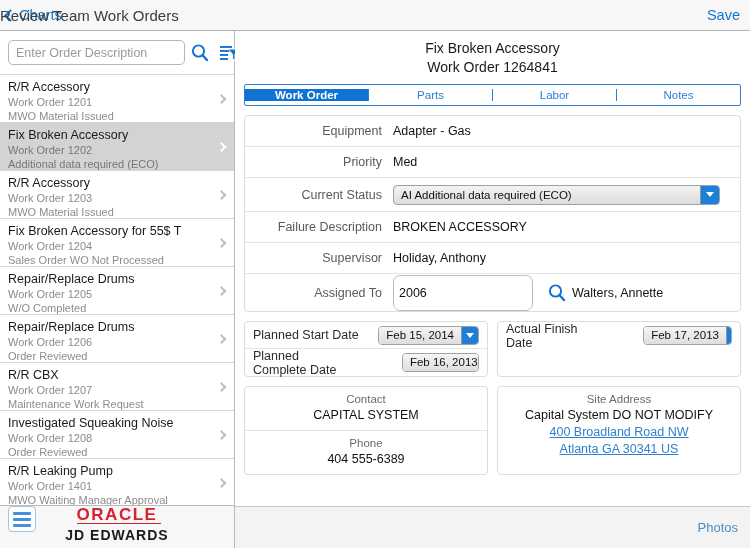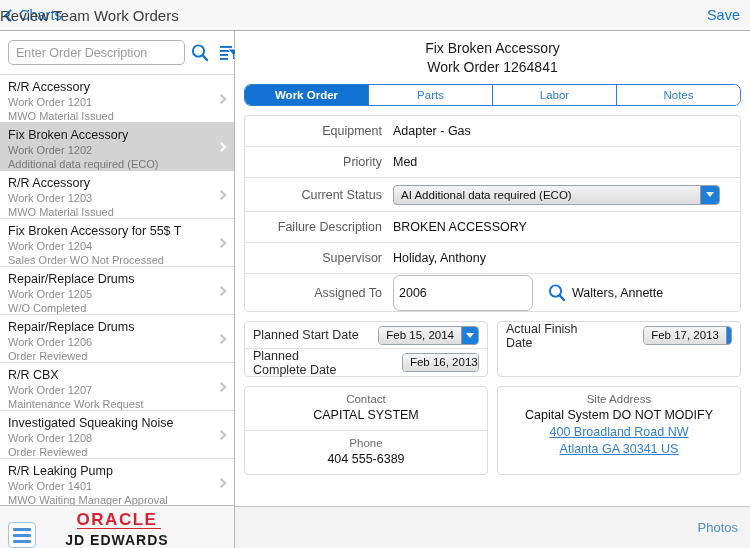--- a/index.html
+++ b/index.html
@@ -113,21 +113,21 @@
     transform: translateY(-50%) rotate(45deg);
   }
   .order-item.selected .chev-right {
     border-right-color: #ffffff; border-top-color: #ffffff;
   }
 
   .sidebar-footer {
     height: 43px; flex: 0 0 43px;
     background: #f7f7f7;
     border-top: 1px solid #b9b9b9;
-    display: flex; align-items: flex-end;
+    display: flex; align-items: flex-start;
     position: relative;
   }
   .hamburger {
     width: 28px; height: 26px;
     margin-left: 8px;
     border: 1px solid #9fc7e8; border-radius: 4px;
     background: #fdfdfd;
     display: flex; flex-direction: column;
     justify-content: center; align-items: center;
     gap: 3px; cursor: pointer;
@@ -167,22 +167,22 @@
     flex: 1 1 auto; overflow: hidden;
     padding: 6px 9px 0 9px;
     min-height: 0;
   }
   .wo-head { text-align: center; padding-top: 2px; }
   .wo-title { font-size: 14px; color: #1a1a1a; line-height: 19px; }
   .wo-number { font-size: 14px; color: #1a1a1a; line-height: 19px; }
 
   .tabs {
     display: flex; margin-top: 7px;
-    border: 1px solid #2c7fd4; border-radius: 7px;
-    overflow: hidden; height: 22px;
+    border: 1px solid #2c7fd4; border-radius: 2px;
+    overflow: hidden; height: 22px; align-items: center;
   }
   .tab {
     flex: 1 1 0; display: flex;
     align-items: center; justify-content: center;
     font-size: 11.5px; color: #2c7fd4;
     background: #ffffff; cursor: pointer;
     border-right: 1px solid #2c7fd4;
   }
   .tab:last-child { border-right: none; }
   .tab.active { background: #1272d2; color: #ffffff; font-weight: bold; }

